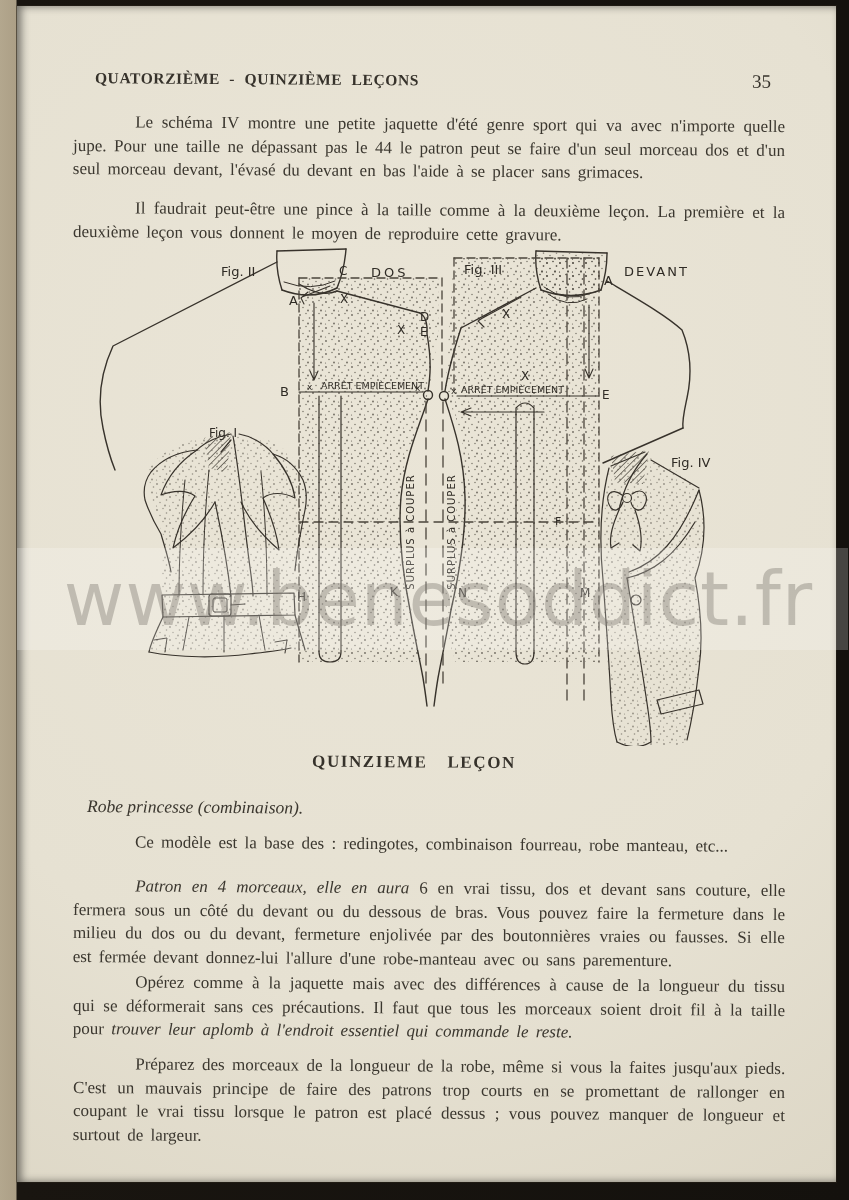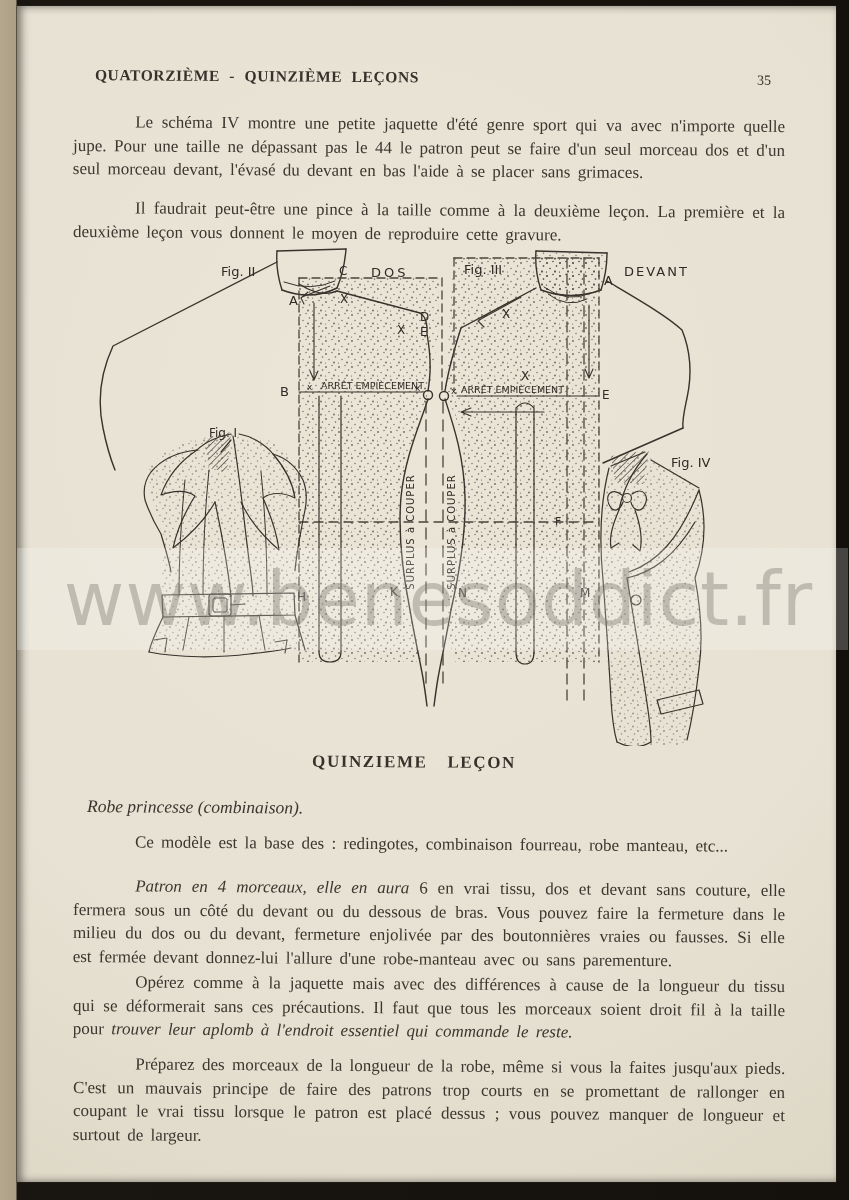--- a/index.html
+++ b/index.html
@@ -10,21 +10,21 @@
   }
   .page{
     position:absolute;left:17px;top:6px;width:819px;height:1176px;
     background:
       radial-gradient(120% 90% at 45% 35%, #eae5d7 0%, #e6e1d2 55%, #ddd7c6 85%, #d6cfbc 100%);
     box-shadow:0 0 0 1px rgba(60,50,35,.25), 4px 0 9px rgba(0,0,0,.5) inset;
   }
   .tilt{transform:rotate(.4deg);transform-origin:0 50%;}
   .hdr{position:absolute;left:56px;top:60px;width:712px;display:flex;justify-content:space-between;align-items:baseline;}
   .hdr .title{font-weight:bold;font-size:15.5px;letter-spacing:.6px;word-spacing:5px;color:#36322b;margin-left:22px;}
-  .hdr .pnum{font-size:14px;color:#36322b;margin-right:14px;}
+  .hdr .pnum{font-size:19px;color:#36322b;margin-right:14px;}
   p.body{
     position:absolute;left:56px;width:712px;margin:0;
     font-size:17px;line-height:23.5px;text-align:justify;text-indent:62px;
     word-spacing:3px;color:#3b372f;
   }
   .it{font-style:italic;}
   .p1{top:104px;}
   .p2{top:190px;}
   .section-heading{
     position:absolute;left:56px;top:744px;width:682px;margin:0;text-align:center;

